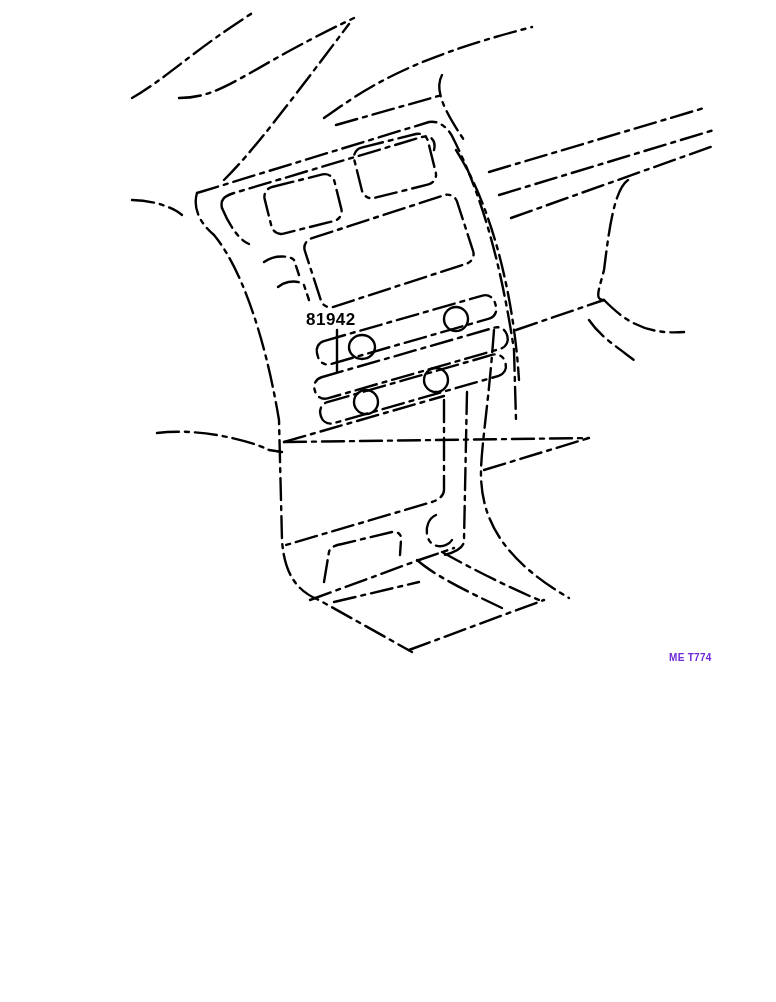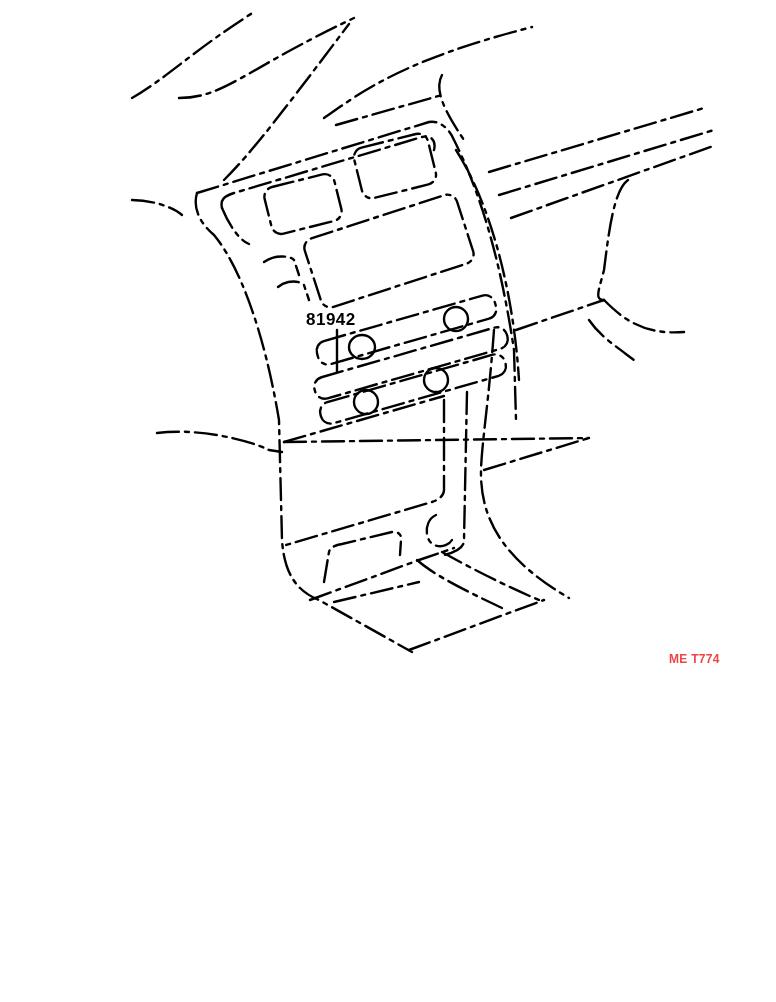--- a/index.html
+++ b/index.html
@@ -1,19 +1,19 @@
 <!DOCTYPE html>
 <html><head>
   <meta charset="utf-8">
   <style>
     html, body { margin: 0; padding: 0; background: #ffffff; }
     body { width: 776px; height: 1002px; position: relative; overflow: hidden; font-family: "Liberation Sans", sans-serif; }
     .canvas { position: absolute; left: 0; top: 0; width: 776px; height: 1002px; margin-left: 24px; }
     .part-label { position: absolute; font-family: "Liberation Sans", sans-serif; font-weight: bold; font-size: 17px; color: #000; letter-spacing: 0.5px; }
-    .ref-code { position: absolute; font-family: "Liberation Sans", sans-serif; font-weight: bold; font-size: 12px; color: #ef4444; letter-spacing: 0.3px; }
+    .ref-code { position: absolute; font-family: "Liberation Sans", sans-serif; font-weight: bold; font-size: 10px; color: #6d28d9; letter-spacing: 0.3px; }
     svg path, svg line, svg ellipse, svg rect { fill: none; stroke: #000; stroke-width: 2.4; stroke-linecap: round; stroke-linejoin: round; }
     .dash { stroke-dasharray: 22 6 4 6; }
   </style>
 </head>
 <body>
 
 <div class="canvas">
   <svg width="776" height="1002" viewBox="0 0 776 1002">
 
     <path class="dash" d="M108,98 C140,80 170,50 230,12"></path>

